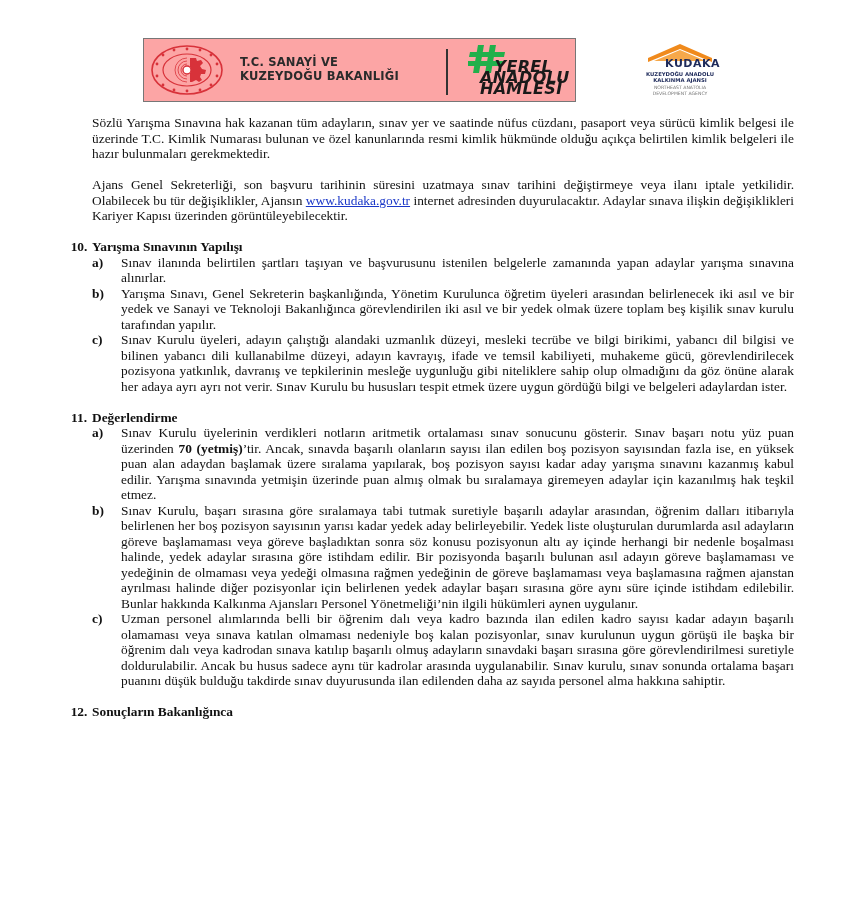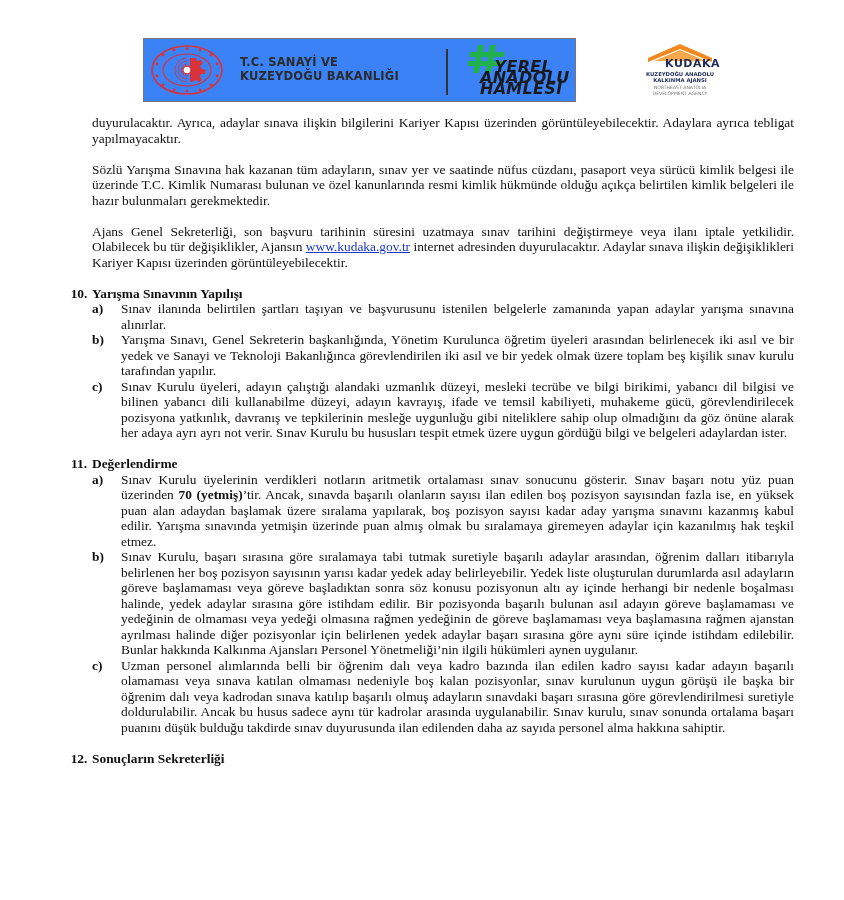--- a/index.html
+++ b/index.html
@@ -1,19 +1,19 @@
 <!DOCTYPE html>
 <html><head>
 <meta charset="utf-8">
 <style>
   html, body { margin: 0; padding: 0; background: #ffffff; }
   body { width: 844px; height: 900px; position: relative; overflow: hidden;
          font-family: "Liberation Serif", "DejaVu Serif", serif; color: #111; }
   .header-frame { position: absolute; left: 143px; top: 38px; width: 433px; height: 64px;
-                  border: 1px solid #777; box-sizing: border-box; background: #3b82f6; }
+                  border: 1px solid #777; box-sizing: border-box; background: #fca5a5; }
   .seal { position: absolute; left: 6px; top: 5px; width: 74px; height: 52px; }
   .ministry-name { position: absolute; left: 96px; top: 16px; font-family: "DejaVu Sans", sans-serif;
                    font-weight: bold; font-size: 11.5px; line-height: 14px; color: #2b2b2b; letter-spacing: 0.2px; }
   .vsep { position: absolute; left: 302px; top: 10px; width: 1.5px; height: 46px; background: #333; }
   .ykh-logo { position: absolute; left: 322px; top: 6px; width: 90px; height: 52px; }
   .ykh-hash { position: absolute; left: 2px; top: 0; width: 38px; height: 28px; }
   .ykh-text { position: absolute; left: 14px; top: 12px; font-family: "DejaVu Sans", sans-serif;
               font-weight: bold; font-style: italic; font-size: 16px; line-height: 11px; color: #1a1a1a;
               text-align: right; width: 72px; letter-spacing: 0.3px; }
   .kudaka { position: absolute; left: 640px; top: 44px; width: 80px; height: 56px; }
@@ -100,21 +100,20 @@
     <div>KUZEYDOĞU ANADOLU</div>
     <div>KALKINMA AJANSI</div>
   </div>
   <div class="kudaka-en">
     <div>NORTHEAST ANATOLIA</div>
     <div>DEVELOPMENT AGENCY</div>
   </div>
 </div>
 
 <div class="content">
-  <p class="para">duyurulacaktır. Ayrıca, adaylar sınava ilişkin bilgilerini Kariyer Kapısı üzerinden görüntüleyebilecektir. Adaylara ayrıca tebligat yapılmayacaktır.</p>
   <p class="para">Sözlü Yarışma Sınavına hak kazanan tüm adayların, sınav yer ve saatinde nüfus cüzdanı, pasaport veya sürücü kimlik belgesi ile üzerinde T.C. Kimlik Numarası bulunan ve özel kanunlarında resmi kimlik hükmünde olduğu açıkça belirtilen kimlik belgeleri ile hazır bulunmaları gerekmektedir.</p>
   <p class="para"><span>Ajans Genel Sekreterliği, son başvuru tarihinin süresini uzatmaya sınav tarihini değiştirmeye veya ilanı iptale yetkilidir. Olabilecek bu tür değişiklikler, Ajansın </span><a class="link">www.kudaka.gov.tr</a><span> internet adresinden duyurulacaktır. Adaylar sınava ilişkin değişiklikleri Kariyer Kapısı üzerinden görüntüleyebilecektir.</span></p>
 
   <div class="section-heading">
     <span class="num">10.</span>
     <span>Yarışma Sınavının Yapılışı</span>
   </div>
   <ul class="list">
     <li>
         <span class="label">a)</span>
@@ -144,15 +143,15 @@
         <span class="text">Sınav Kurulu, başarı sırasına göre sıralamaya tabi tutmak suretiyle başarılı adaylar arasından, öğrenim dalları itibarıyla belirlenen her boş pozisyon sayısının yarısı kadar yedek aday belirleyebilir. Yedek liste oluşturulan durumlarda asıl adayların göreve başlamaması veya göreve başladıktan sonra söz konusu pozisyonun altı ay içinde herhangi bir nedenle boşalması halinde, yedek adaylar sırasına göre istihdam edilir. Bir pozisyonda başarılı bulunan asıl adayın göreve başlamaması ve yedeğinin de olmaması veya yedeği olmasına rağmen yedeğinin de göreve başlamaması veya başlamasına rağmen ajanstan ayrılması halinde diğer pozisyonlar için belirlenen yedek adaylar başarı sırasına göre aynı süre içinde istihdam edilebilir.  Bunlar hakkında Kalkınma Ajansları Personel Yönetmeliği’nin ilgili hükümleri aynen uygulanır.</span>
       </li>
     <li>
         <span class="label">c)</span>
         <span class="text">Uzman personel alımlarında belli bir öğrenim dalı veya kadro bazında ilan edilen kadro sayısı kadar adayın başarılı olamaması veya sınava katılan olmaması nedeniyle boş kalan pozisyonlar, sınav kurulunun uygun görüşü ile başka bir öğrenim dalı veya kadrodan sınava katılıp başarılı olmuş adayların sınavdaki başarı sırasına göre görevlendirilmesi suretiyle doldurulabilir. Ancak bu husus sadece aynı tür kadrolar arasında uygulanabilir. Sınav kurulu, sınav sonunda ortalama başarı puanını düşük bulduğu takdirde sınav duyurusunda ilan edilenden daha az sayıda personel alma hakkına sahiptir.</span>
       </li>
   </ul>
 
   <div class="section-heading">
     <span class="num">12.</span>
-    <span>Sonuçların Sekreterliği</span>
+    <span>Sonuçların Bakanlığınca</span>
   </div>
 </div>
 
 </body></html>

